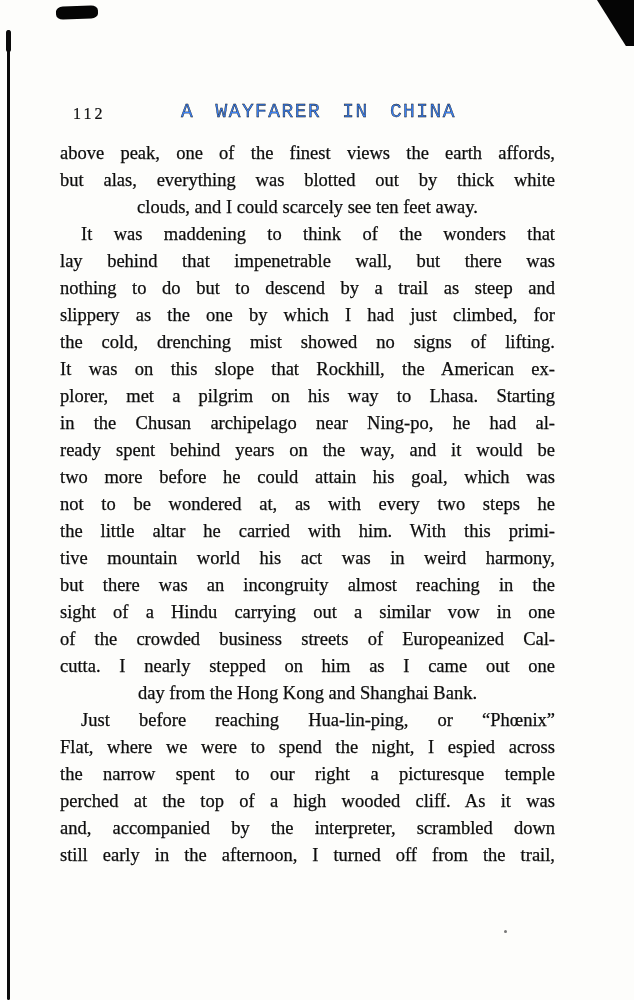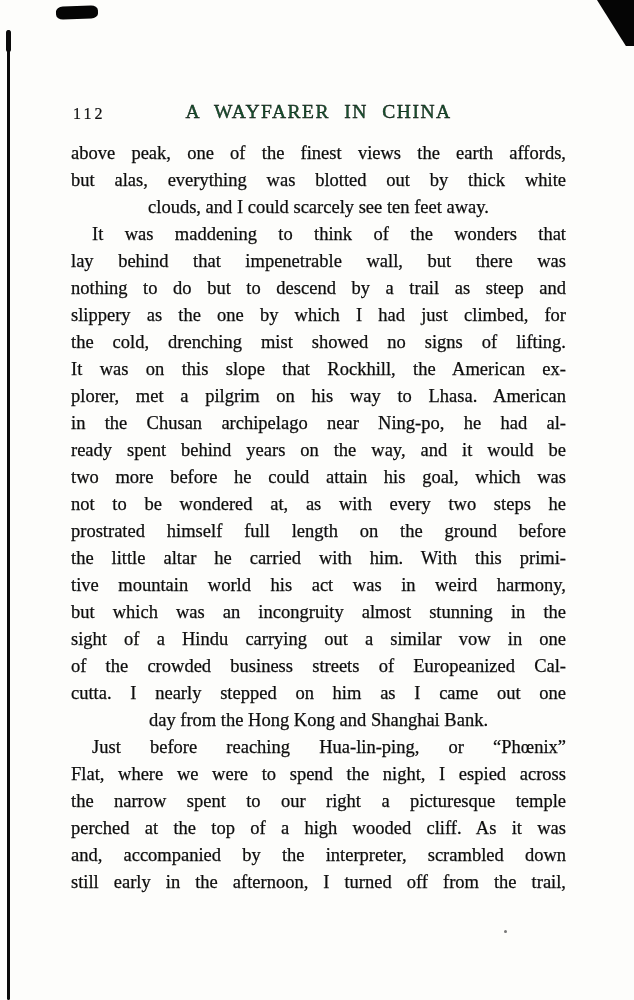--- a/index.html
+++ b/index.html
@@ -70,29 +70,30 @@
     color: #101010;
     -webkit-text-stroke: 0.2px #101010;
   }
   .running-title {
     position: absolute;
     left: 0; right: 0; top: 0;
     text-align: center;
     font-size: 19.5px;
     letter-spacing: 1.5px;
     word-spacing: 8px;
-    color: #14532d;
+    color: #3b82f6;
+    font-family: Liberation Mono, monospace;
     -webkit-text-stroke: 0.4px #0d0d0d;
   }
 
   
   .body-text {
     position: absolute;
     top: 140px;
-    left: 71px;
+    left: 60px;
     width: 495px;
     color: #0d0d0d;
   }
   .line {
     font-size: 18.5px;
     line-height: 27px;
     color: #0d0d0d;
     -webkit-text-stroke: 0.25px #0d0d0d;
     text-align: center;
   }
@@ -120,29 +121,28 @@
   <div class="body-text" id="body-text">
       <div class="line justified">above peak, one of the finest views the earth affords,</div>
       <div class="line justified">but alas, everything was blotted out by thick white</div>
       <div class="line">clouds, and I could scarcely see ten feet away.</div>
       <div class="line justified indent">It was maddening to think of the wonders that</div>
       <div class="line justified">lay behind that impenetrable wall, but there was</div>
       <div class="line justified">nothing to do but to descend by a trail as steep and</div>
       <div class="line justified">slippery as the one by which I had just climbed, for</div>
       <div class="line justified">the cold, drenching mist showed no signs of lifting.</div>
       <div class="line justified">It was on this slope that Rockhill, the American ex-</div>
-      <div class="line justified">plorer, met a pilgrim on his way to Lhasa. American</div>
+      <div class="line justified">plorer, met a pilgrim on his way to Lhasa. Starting</div>
       <div class="line justified">in the Chusan archipelago near Ning-po, he had al-</div>
       <div class="line justified">ready spent behind years on the way, and it would be</div>
       <div class="line justified">two more before he could attain his goal, which was</div>
       <div class="line justified">not to be wondered at, as with every two steps he</div>
-      <div class="line justified">prostrated himself full length on the ground before</div>
       <div class="line justified">the little altar he carried with him. With this primi-</div>
       <div class="line justified">tive mountain world his act was in weird harmony,</div>
-      <div class="line justified">but which was an incongruity almost stunning in the</div>
+      <div class="line justified">but there was an incongruity almost reaching in the</div>
       <div class="line justified">sight of a Hindu carrying out a similar vow in one</div>
       <div class="line justified">of the crowded business streets of Europeanized Cal-</div>
       <div class="line justified">cutta. I nearly stepped on him as I came out one</div>
       <div class="line">day from the Hong Kong and Shanghai Bank.</div>
       <div class="line justified indent">Just before reaching Hua-lin-ping, or “Phœnix”</div>
       <div class="line justified">Flat, where we were to spend the night, I espied across</div>
       <div class="line justified">the narrow spent to our right a picturesque temple</div>
       <div class="line justified">perched at the top of a high wooded cliff. As it was</div>
       <div class="line justified">and, accompanied by the interpreter, scrambled down</div>
       <div class="line justified">still early in the afternoon, I turned off from the trail,</div>

